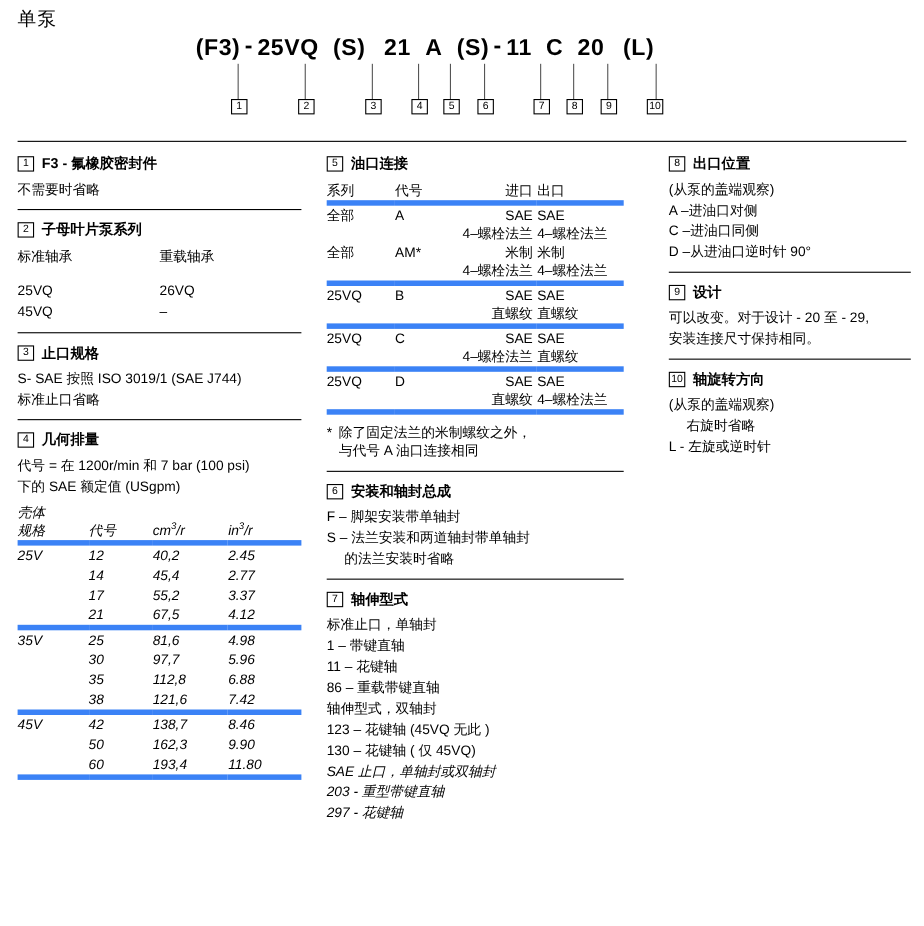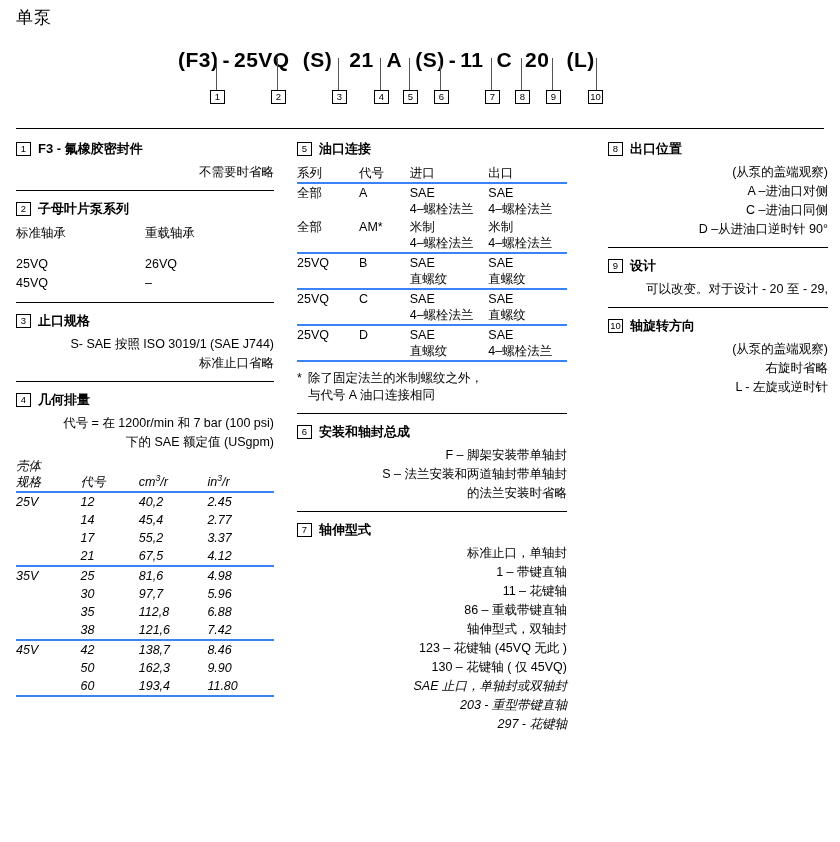--- a/index.html
+++ b/index.html
@@ -34,23 +34,23 @@
   .code-area {
     position: absolute;
     left: 0;
     top: 30px;
     width: 840px;
     height: 90px;
   }
   .code-row {
     position: absolute;
     left: 175px;
-    top: 16px;
+    top: 0;
     display: flex;
-    align-items: flex-end;
+    align-items: center;
     font-size: 21px;
     font-weight: bold;
     letter-spacing: 0.5px;
   }
   .code-tok {
     position: relative;
     padding: 2px 3px;
   }
   .code-dash {
     font-size: 21px;
@@ -116,21 +116,21 @@
     border: 1px solid #000;
     font-size: 9.5px;
     line-height: 11px;
     min-width: 11px;
     height: 12px;
     text-align: center;
     font-weight: normal;
     padding: 0 1px;
     flex: none;
   }
-  .line { margin: 2px 0; line-height: 17px; text-align: right; }
+  .line { margin: 2px 0; line-height: 17px; }
   .rule {
     border-top: 1px solid #000;
     margin: 9px 0 9px 0;
   }
   .indent { padding-left: 16px; }
   .ital { font-style: italic; }
   sup { font-size: 0.7em; vertical-align: super; }
 
   
   .twocol {
@@ -145,32 +145,32 @@
     width: 100%;
   }
   table.t td, table.t th {
     text-align: left;
     font-weight: normal;
     padding: 1px 4px 1px 0;
     vertical-align: top;
     line-height: 16px;
   }
   .th-row td { font-weight: bold; }
-  .bb td { border-bottom: 2px solid #3b82f6; }
+  .bb td { border-bottom: 5px solid #3b82f6; }
 
   
   .disp td:nth-child(1) { width: 58px; }
   .disp td:nth-child(2) { width: 52px; }
   .disp td:nth-child(3) { width: 62px; }
   .disp td:nth-child(4) { width: 60px; }
 
   
   .port td:nth-child(1) { width: 62px; }
   .port td:nth-child(2) { width: 50px; }
-  .port td:nth-child(3) { width: 82px; }
+  .port td:nth-child(3) { width: 82px; text-align: right; }
   .port td:nth-child(4) { width: 82px; }
   .port .sub { display:block; }
 
   .note-star {
     display: flex;
     gap: 6px;
     line-height: 17px;
   }
 </style>
 </head>
@@ -509,20 +509,21 @@
     </div>
 
     <div class="rule"></div>
 
     <div class="sec">
       <div class="sec-head">
         <span class="sq">9</span>
         <span>设计</span>
       </div>
       <div class="line">可以改变。对于设计 - 20 至 - 29,</div>
+      <div class="line">安装连接尺寸保持相同。</div>
     </div>
 
     <div class="rule"></div>
 
     <div class="sec">
       <div class="sec-head">
         <span class="sq">10</span>
         <span>轴旋转方向</span>
       </div>
       <div class="line">(从泵的盖端观察)</div>

